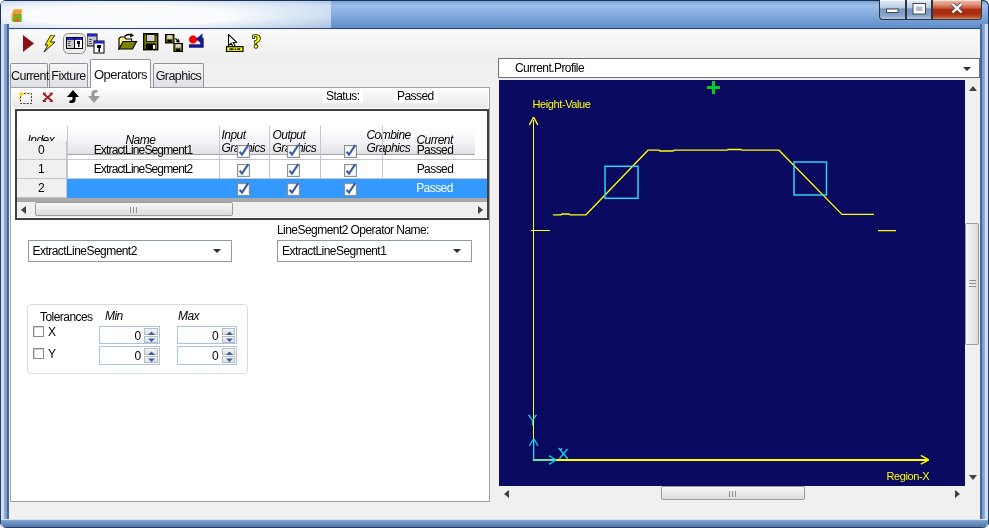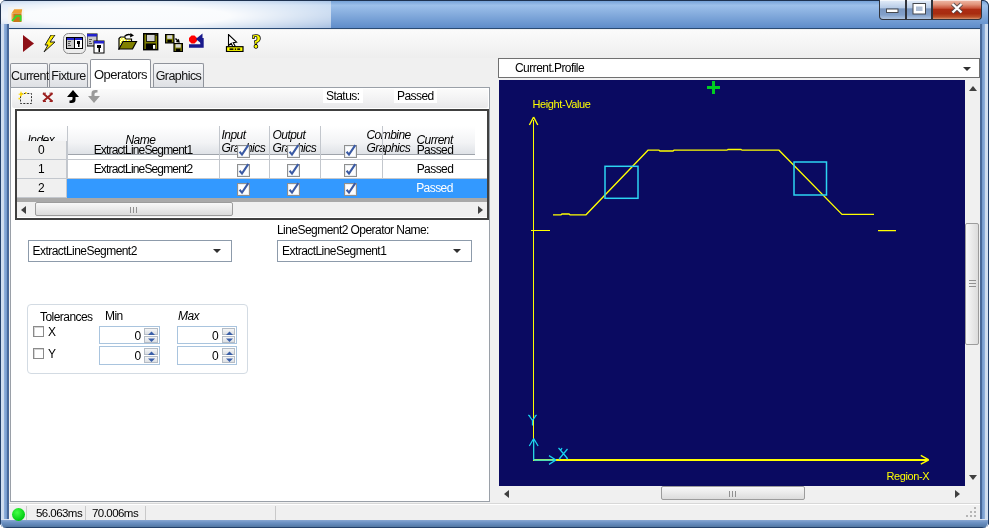--- a/index.html
+++ b/index.html
@@ -304,21 +304,21 @@
           <div class="arr" style="right:4px;top:4px;border-top:4px solid transparent;border-bottom:4px solid transparent;border-left:5px solid #404040;"></div>
           <div class="thumbh" style="left:18px;top:0px;width:198px;height:14px;"></div>
           <div class="grip3h" style="left:113px;top:5px;"></div>
         </div>
       </div>
       <div class="lbl" style="left:266px;top:134.5px;">LineSegment2 Operator Name:</div>
       <div class="combo" style="left:16.5px;top:152px;width:204px;">ExtractLineSegment2<div class="cardown" style="right:10px;top:8px;"></div></div>
       <div class="combo" style="left:266px;top:152px;width:195px;">ExtractLineSegment1<div class="cardown" style="right:10px;top:8px;"></div></div>
       <div id="tol">
         <div class="wlabel" style="left:9px;top:-7px;margin-top:12px;">Tolerances</div>
-        <div class="lbl" style="left:77px;top:4px;">Min</div>
+        <div class="lbl" style="left:77px;top:4px;font-style:italic;">Min</div>
         <div class="lbl" style="left:150px;top:4px;font-style:italic;">Max</div>
         <div class="cb" style="left:5px;top:21px;"></div>
         <div class="lbl" style="left:20px;top:20px;">X</div>
         <div class="cb" style="left:5px;top:43px;"></div>
         <div class="lbl" style="left:20px;top:42px;">Y</div>
         <div class="spin" style="left:71px;top:21px;">
             <div class="spinval">0</div>
           <div class="spinbtns">
               <div class="spb" style="top:0">
                 <svg width="13" height="6.5" style="position:absolute;left:0;top:0.5">
@@ -429,33 +429,14 @@
       </div>
 
       <div id="hsb">
         <div class="arr" style="left:5px;top:4px;border-top:4px solid transparent;border-bottom:4px solid transparent;border-right:5px solid #404040;"></div>
         <div class="arr" style="right:5px;top:4px;border-top:4px solid transparent;border-bottom:4px solid transparent;border-left:5px solid #404040;"></div>
         <div class="thumbh" style="left:162px;top:0px;width:144px;height:14px;"></div>
         <div class="grip3h" style="left:230px;top:5px;"></div>
       </div>
     </div>
 
-    <div id="statusbar">
-      <div style="position:absolute;left:3px;top:3px;width:13px;height:13px;border-radius:50%;background:radial-gradient(circle at 40% 35%,#44ff44,#00cc11 70%,#008800);"></div>
-      <div class="sep" style="left:17px;"></div>
-      <div style="position:absolute;left:27px;top:2px;">56.063ms</div>
-      <div class="sep" style="left:76px;"></div>
-      <div style="position:absolute;left:83px;top:2px;">70.006ms</div>
-      <div class="sep" style="left:136px;"></div>
-      <div class="sep" style="left:266px;"></div>
-      <svg style="position:absolute;right:3px;top:2px" width="11" height="11">
-          <g fill="#b5b5b5">
-            <rect x="8" y="0" width="2" height="2"></rect>
-            <rect x="8" y="4" width="2" height="2"></rect>
-            <rect x="8" y="8" width="2" height="2"></rect>
-            <rect x="4" y="4" width="2" height="2"></rect>
-            <rect x="4" y="8" width="2" height="2"></rect>
-            <rect x="0" y="8" width="2" height="2"></rect>
-          </g>
-        </svg>
-    </div>
   </div>
 </div>
 
 </body></html>

